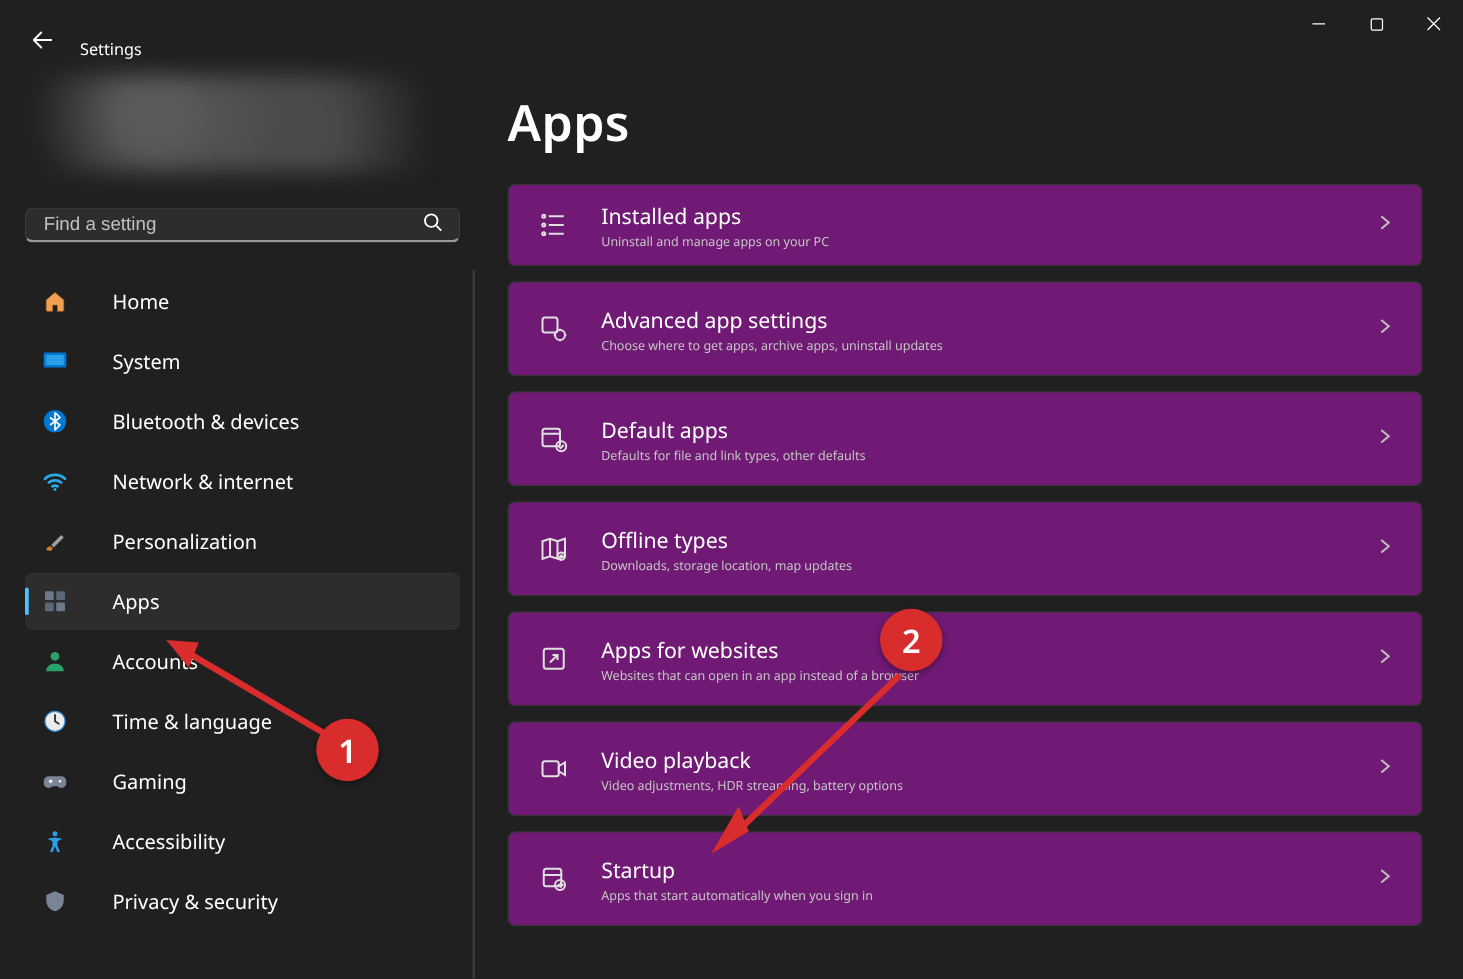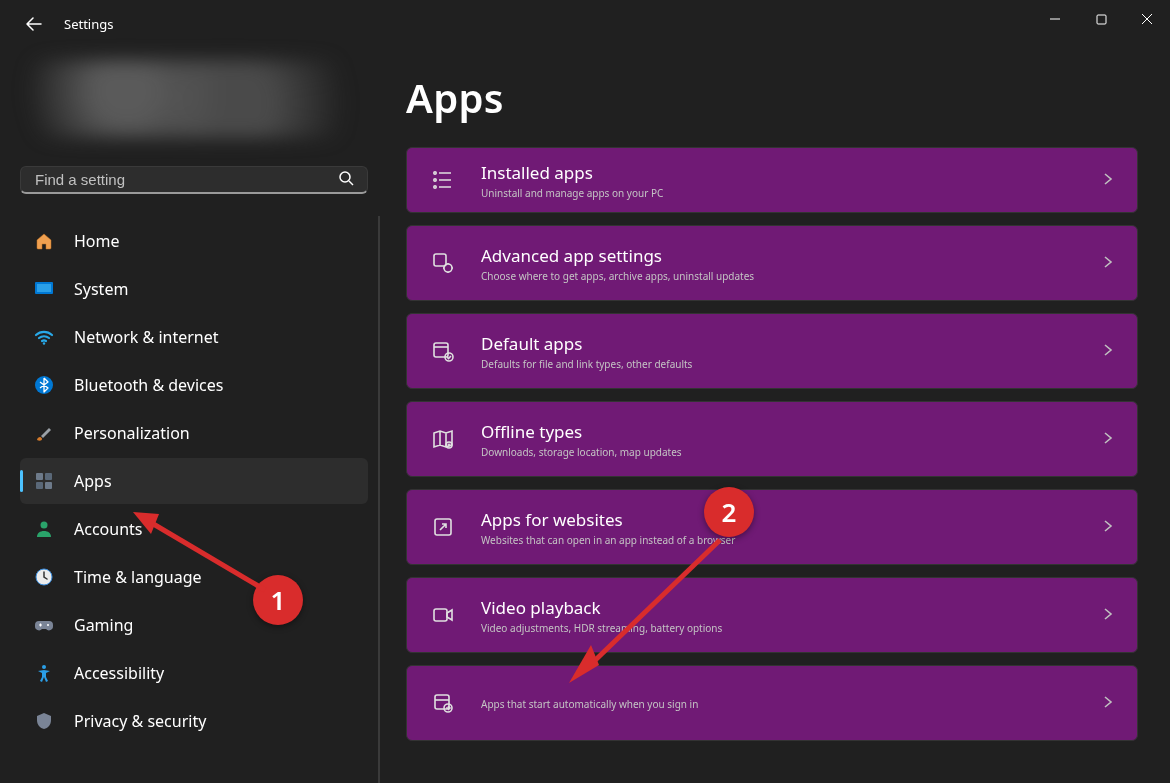--- a/index.html
+++ b/index.html
@@ -9,21 +9,21 @@
     color: #ffffff;
     font-family: "Segoe UI", system-ui, sans-serif;
     font-size: 14px;
     position: relative;
   }
 
   
   .titlebar {
     height: 48px;
     display: flex;
-    align-items: center;
+    align-items: flex-end;
     padding-left: 18px;
   }
   .back-btn {
     width: 32px; height: 32px;
     display: flex; align-items: center; justify-content: center;
     color: #fff;
     margin-right: 14px;
   }
   .app-title { font-size: 13px; font-weight: 400; }
   .win-controls {
@@ -97,21 +97,21 @@
   }
   .nav-item {
     display: flex;
     align-items: center;
     height: 46px;
     margin: 2px 12px 2px 20px;
     padding-left: 14px;
     border-radius: 6px;
     color: #fff;
     position: relative;
-    gap: 20px;
+    gap: 36px;
     font-size: 16px;
   }
   .nav-item.active {
     background: #2d2d2d;
   }
   .nav-item.active::before {
     content: "";
     position: absolute;
     left: 0; top: 12px; bottom: 12px;
     width: 3px;
@@ -264,35 +264,35 @@
                 <rect x="1" y="3" width="18" height="12" rx="1" fill="#0078d4"></rect>
                 <rect x="3" y="5" width="14" height="8" fill="#2a9fe8"></rect>
               </svg>
           </span>
           <span>System</span>
         </div>
 
         <div class="nav-item">
           <span class="nav-icon">
             <svg width="20" height="20" viewBox="0 0 20 20">
+                <circle cx="10" cy="10" r="9" fill="#0078d4"></circle>
+                <path d="M10 3v14l4-4-8-6m0 6 8-6-4-4" stroke="#fff" stroke-width="1.3" fill="none" stroke-linejoin="round"></path>
+              </svg>
+          </span>
+          <span>Bluetooth &amp; devices</span>
+        </div>
+
+        <div class="nav-item">
+          <span class="nav-icon">
+            <svg width="20" height="20" viewBox="0 0 20 20">
                 <path d="M2 8a12 12 0 0 1 16 0M5 11a8 8 0 0 1 10 0M8 14a4 4 0 0 1 4 0" stroke="#29a9e8" stroke-width="2.2" fill="none" stroke-linecap="round"></path>
                 <circle cx="10" cy="16.5" r="1.2" fill="#29a9e8"></circle>
               </svg>
           </span>
           <span>Network &amp; internet</span>
-        </div>
-
-        <div class="nav-item">
-          <span class="nav-icon">
-            <svg width="20" height="20" viewBox="0 0 20 20">
-                <circle cx="10" cy="10" r="9" fill="#0078d4"></circle>
-                <path d="M10 3v14l4-4-8-6m0 6 8-6-4-4" stroke="#fff" stroke-width="1.3" fill="none" stroke-linejoin="round"></path>
-              </svg>
-          </span>
-          <span>Bluetooth &amp; devices</span>
         </div>
 
         <div class="nav-item">
           <span class="nav-icon">
             <svg width="20" height="20" viewBox="0 0 20 20">
                 <path d="M3 17c0-2 2-3 3-3 1 0 2 1 2 2 0 2-3 2-5 1z" fill="#d47a2a"></path>
                 <path d="M7 13l8-8 2 2-8 8z" fill="#9aa0a6"></path>
               </svg>
           </span>
           <span>Personalization</span>
@@ -485,20 +485,21 @@
     <div class="card">
       <span class="card-icon">
         <svg width="24" height="24" viewBox="0 0 24 24" fill="none" stroke="#e0e0e0" stroke-width="1.6">
             <rect x="4" y="4" width="14" height="14" rx="2"></rect>
             <path d="M4 9h14"></path>
             <circle cx="17" cy="17" r="4"></circle>
             <path d="M15 17l4 0M17 15l2 2-2 2"></path>
           </svg>
       </span>
       <div class="card-text">
+        <div class="card-title">Startup</div>
         <div class="card-desc">Apps that start automatically when you sign in</div>
       </div>
       <span class="card-chevron">
         <svg width="14" height="14" viewBox="0 0 14 14">
             <path d="M4 2l6 5-6 5" stroke="#c0c0c0" stroke-width="1.6" fill="none"></path>
           </svg>
       </span>
     </div>
 
   </main>

